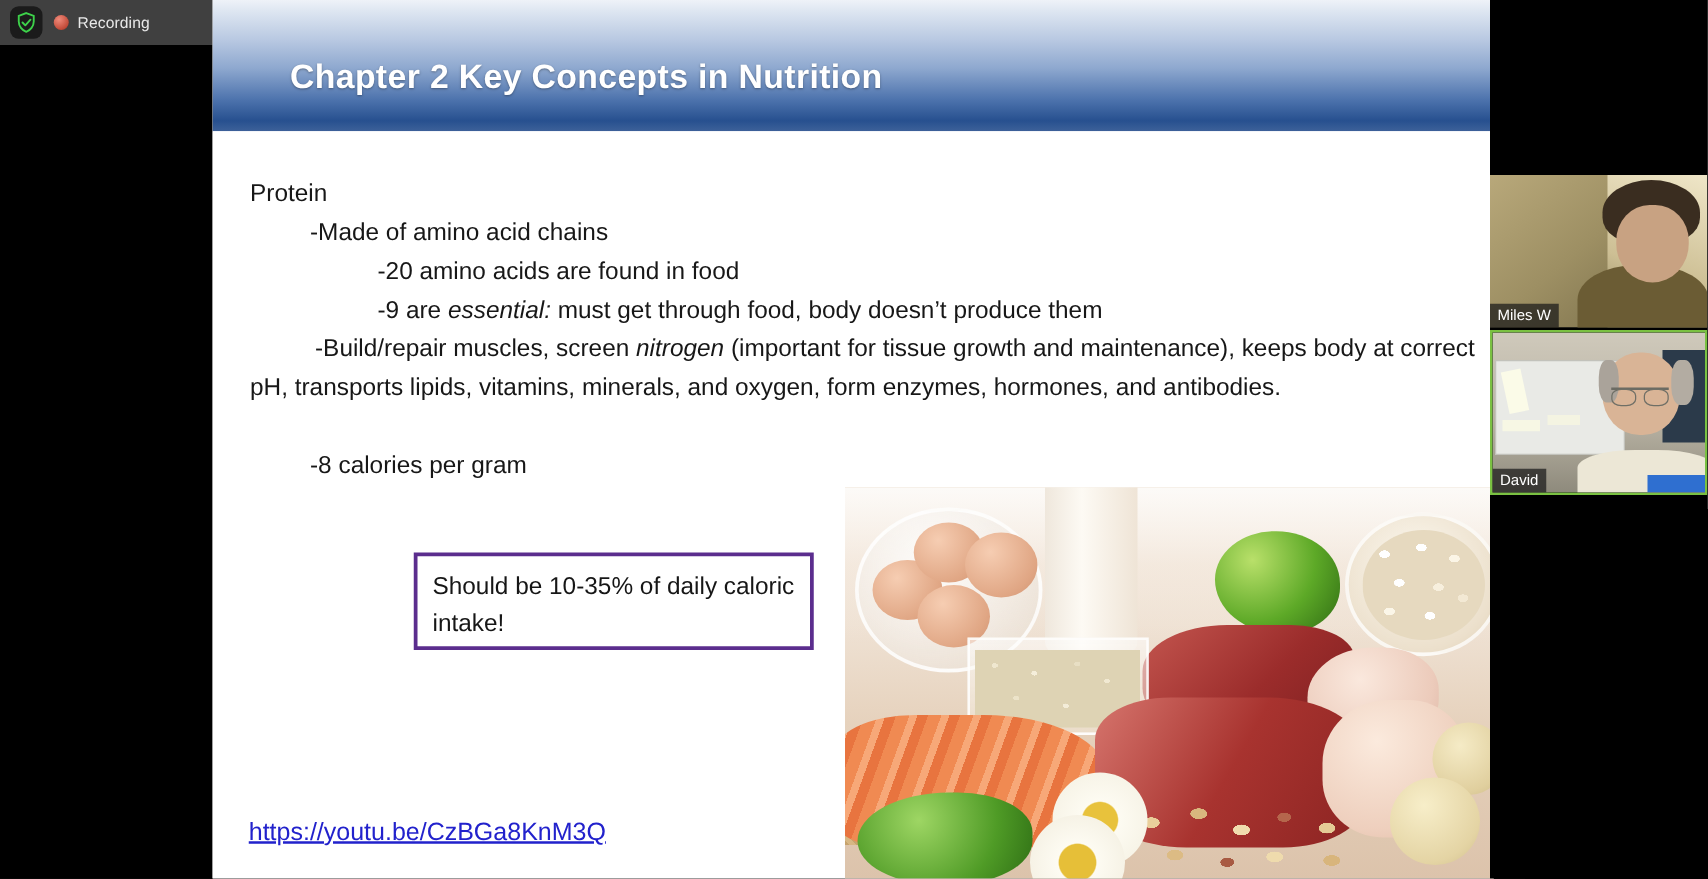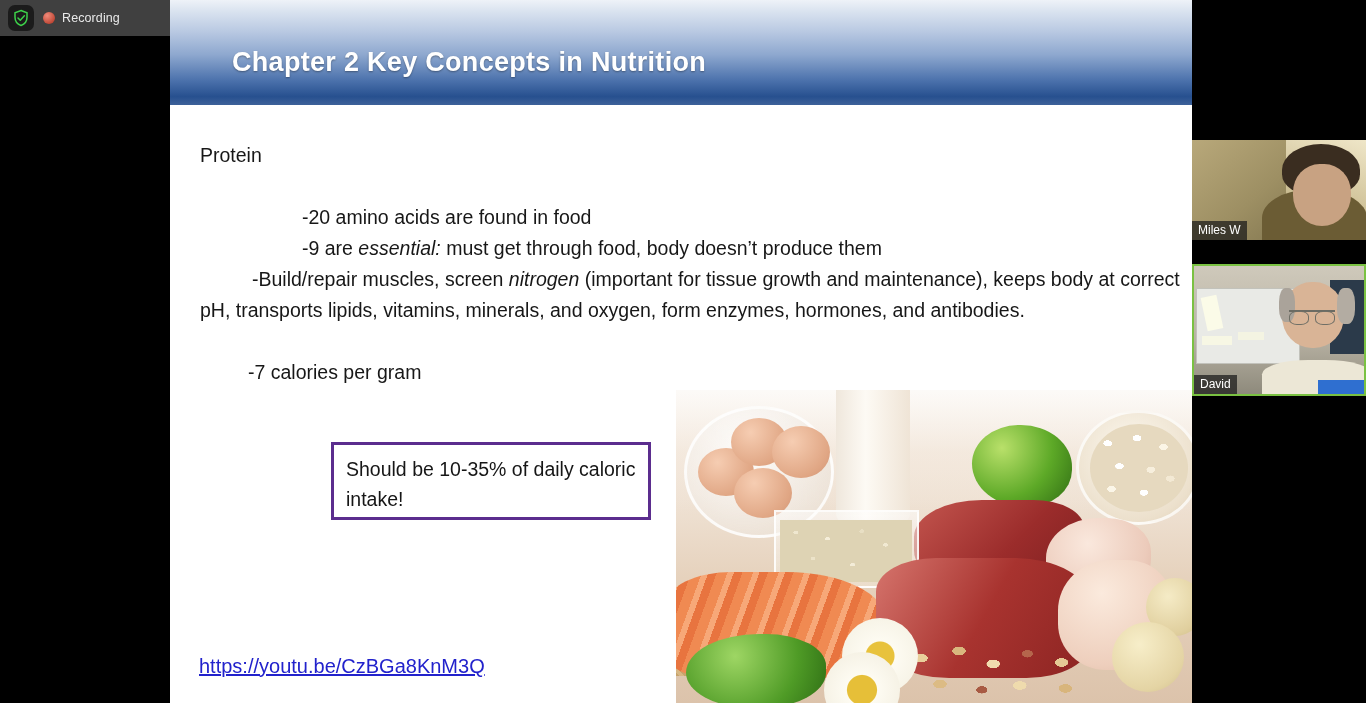--- a/index.html
+++ b/index.html
@@ -228,21 +228,21 @@
   }
 
   
   .video-strip {
     position: absolute; right: 0; top: 0; width: 174px; height: 703px;
     background: #000;
   }
   .tile {
     position: absolute; left: 0; width: 174px; overflow: hidden; background: #101010;
   }
-  .tile.t-miles { top: 140px; height: 100px; }
+  .tile.t-miles { top: 140px; height: 122px; }
   .tile.t-david { top: 264px; height: 132px; border: 2px solid #7ac142; }
   .tile.t-bakery{ top: 398px; height: 120px; }
   .tile.t-zack  { top: 520px; height: 132px; }
 
   .tile-inner { position: absolute; inset: 0; }
   .nametag {
     position: absolute; left: 0; bottom: 0; max-width: 100%;
     background: rgba(25,25,25,.72); color: #fff;
     font-size: 12px; padding: 2px 6px 3px 6px;
     display: flex; align-items: center; gap: 5px; white-space: nowrap;
@@ -373,32 +373,33 @@
 
   <div class="share-area">
 
     <div class="slide-header"></div>
     <div class="slide-title">Chapter 2 Key Concepts in Nutrition</div>
 
     <div class="slide-body">
 
       <div class="txt line-protein">Protein</div>
 
+      <div class="txt line-made">-Made of amino acid chains</div>
 
       <div class="txt line-20">-20 amino acids are found in food</div>
 
       <div class="txt line-9">
         <span>-9 are </span><i>essential:</i><span> must get through food, body doesn’t produce them</span>
       </div>
 
       <div class="txt wrapline line-build">
         <span>-Build/repair muscles, screen </span><i>nitrogen</i><span> (important for tissue growth and maintenance), keeps body at correct pH, transports lipids, vitamins, minerals, and oxygen, form enzymes, hormones, and antibodies.</span>
       </div>
 
-      <div class="txt line-4cal">-7 calories per gram</div>
+      <div class="txt line-4cal">-8 calories per gram</div>
 
       <div class="callout">
         <span>Should be 10-35% of daily caloric intake!</span>
       </div>
 
       <a class="link" href="#">https://youtu.be/CzBGa8KnM3Q</a>
 
       <div class="food-photo">
         <div class="fp fp-bg"></div>
         <div class="fp fp-blurband"></div>

